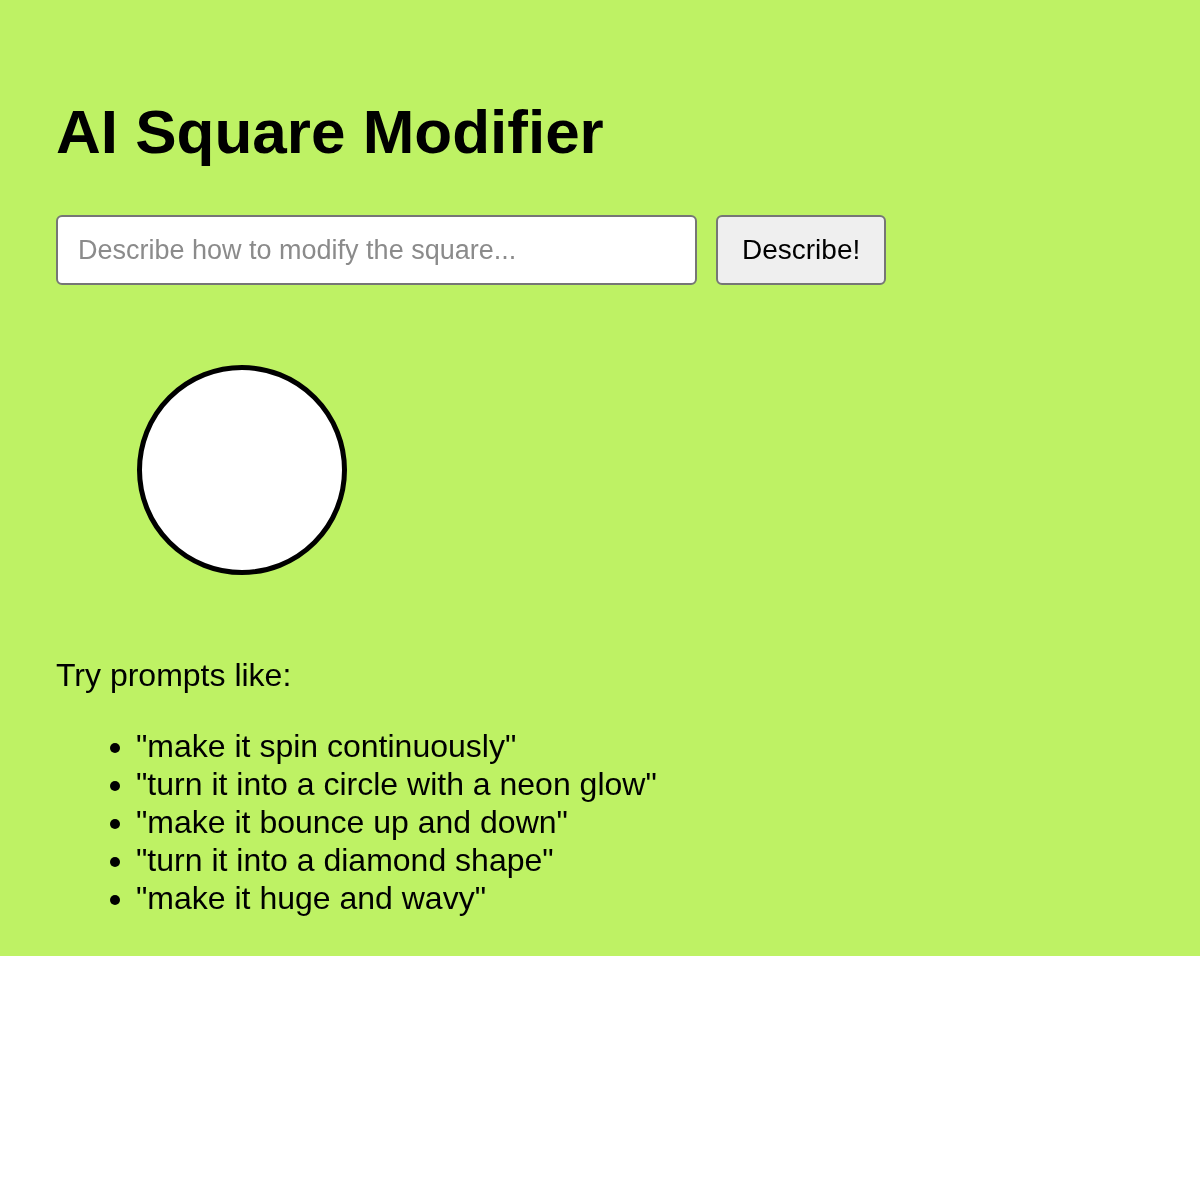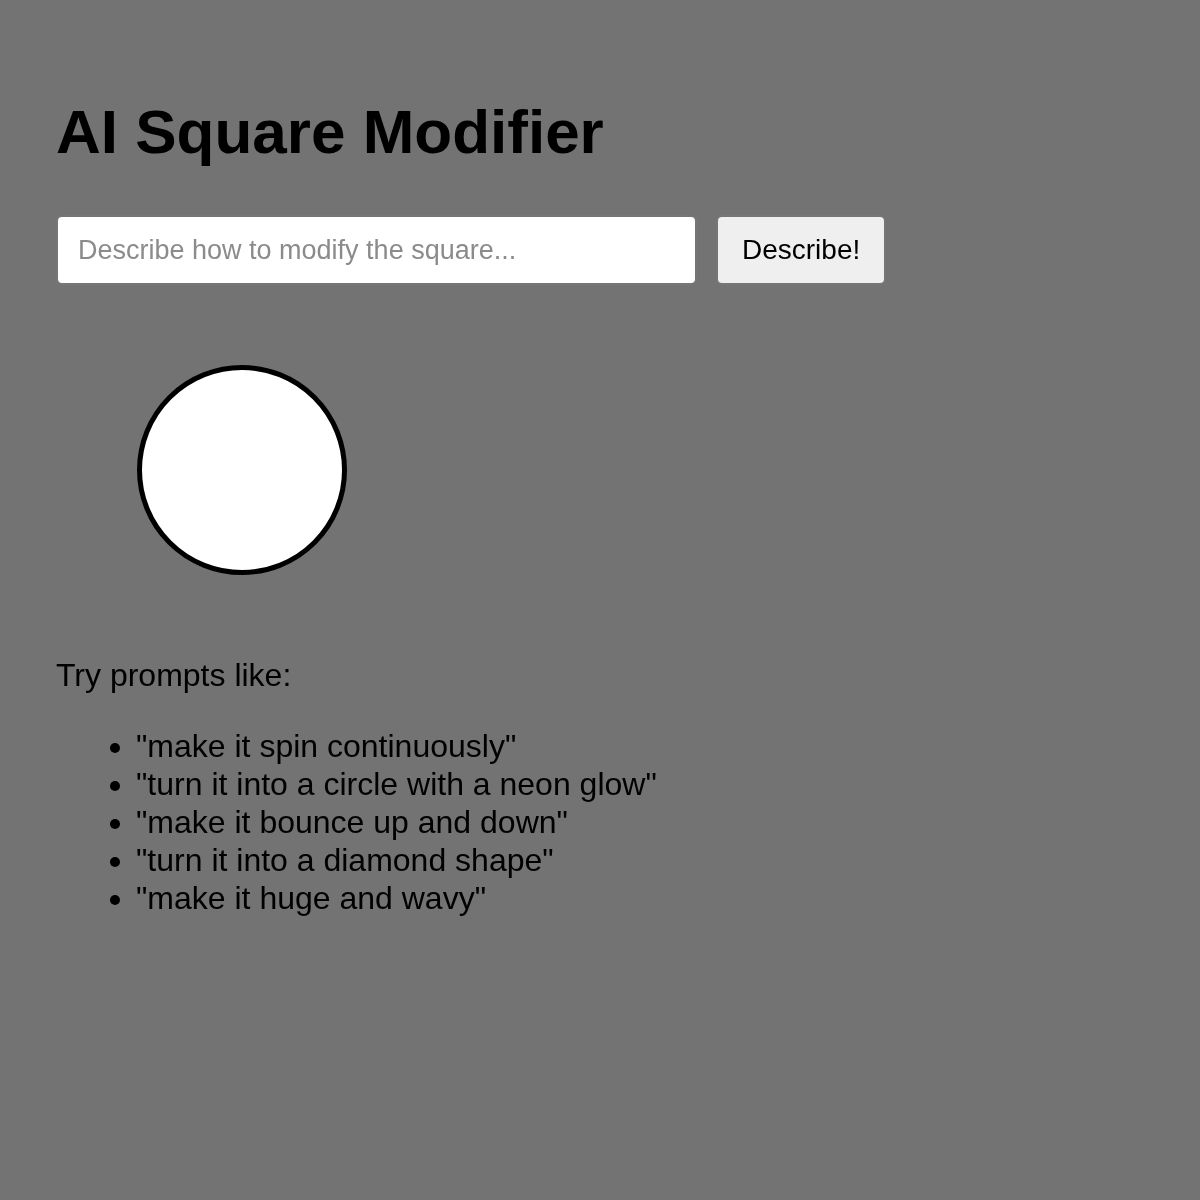--- a/index.html
+++ b/index.html
@@ -5,22 +5,22 @@
   * { box-sizing: border-box; }
   html, body {
     margin: 0;
     padding: 0;
     background: #ffffff;
     color: #000000;
     font-family: "Liberation Sans", "DejaVu Sans", sans-serif;
   }
   .page {
     width: 1200px;
-    height: 1200px;
-    background: #737373;
+    height: 956px;
+    background: #bef264;
     overflow: hidden;
   }
   .container {
     padding: 0 56px;
   }
   h1.app-title {
     margin: 0;
     padding-top: 96px;
     font-size: 62px;
     line-height: 1.15;

